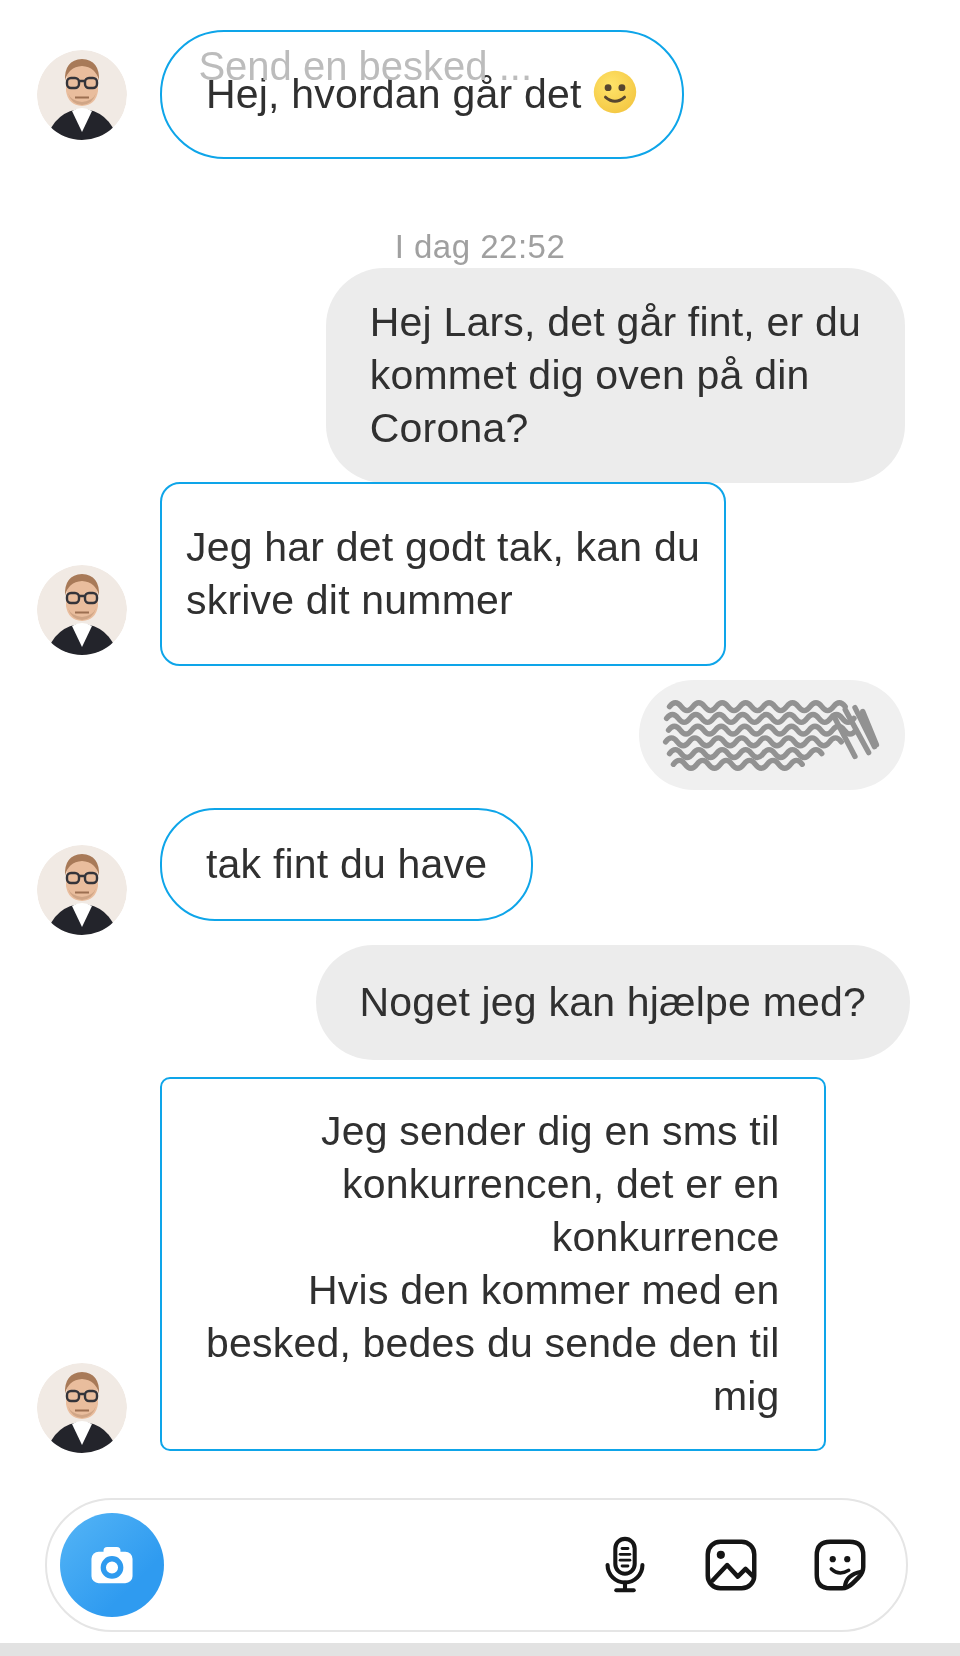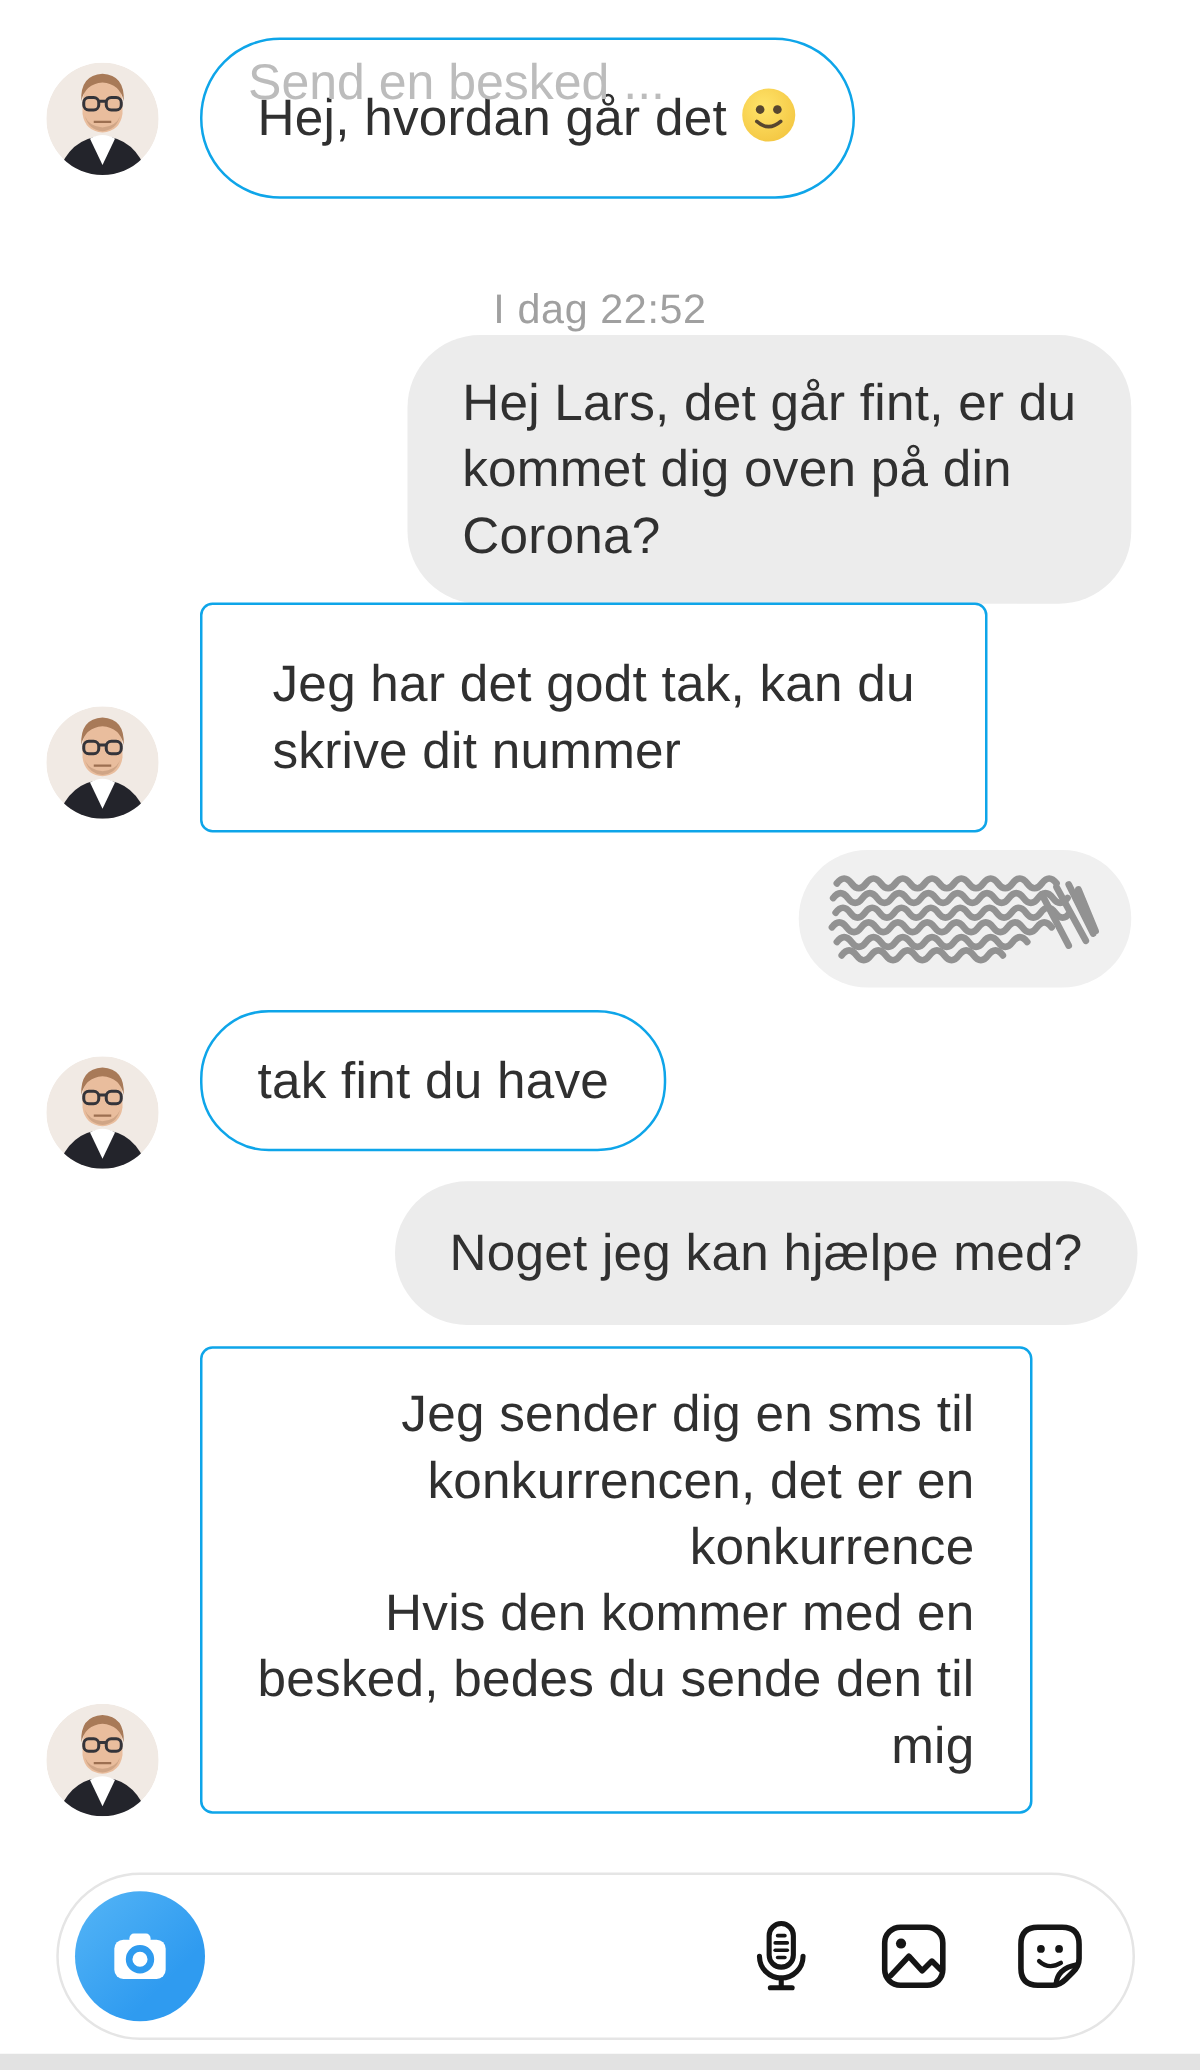--- a/index.html
+++ b/index.html
@@ -13,21 +13,21 @@
   .bubble{position:absolute;box-sizing:border-box;width:max-content;max-width:760px;
     font-size:41px;line-height:53px;color:#303030;letter-spacing:.2px;}
   .bubble .msg-text{white-space:pre-line;}
   .in{background:#ffffff;border:2px solid #0ea5e9;}
   .out{background:#ececec;border:none;}
 
   .b1{left:160px;top:30px;padding:36px 44px;border-radius:64px;}
   .time-row{position:absolute;left:0;top:202px;width:960px;text-align:center;
     font-size:33px;color:#a0a0a0;letter-spacing:.5px;margin-top:26px;}
   .b2{right:55px;top:268px;padding:28px 44px;border-radius:58px;}
-  .b3{left:160px;top:482px;padding:37px 56px;border-radius:10px;}
+  .b3{left:160px;top:482px;padding:37px 24px;border-radius:20px;}
   .b4{right:55px;top:680px;width:266px;height:110px;border-radius:55px;
       display:flex;align-items:center;justify-content:center;background:#f0f0f0;}
   .b5{left:160px;top:808px;padding:28px 44px;border-radius:55px;}
   .b6{right:50px;top:945px;padding:31px 44px;border-radius:58px;}
   .b7{left:160px;top:1077px;padding:26px 44px;border-radius:10px;text-align:right;}
 
   .emoji{display:inline-block;width:46px;height:46px;vertical-align:-7px;margin-left:10px;}
 
   
   .composer{position:absolute;left:45px;top:1498px;width:863px;height:134px;box-sizing:border-box;

